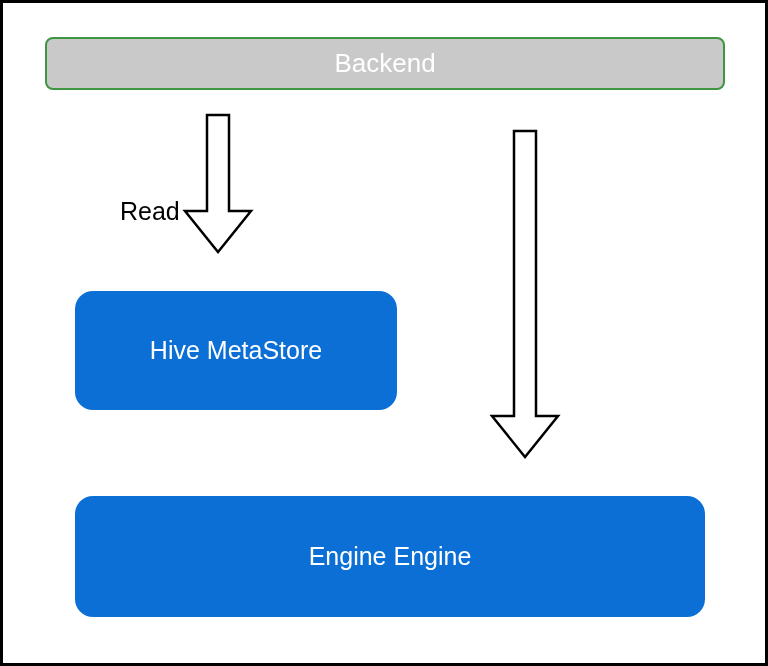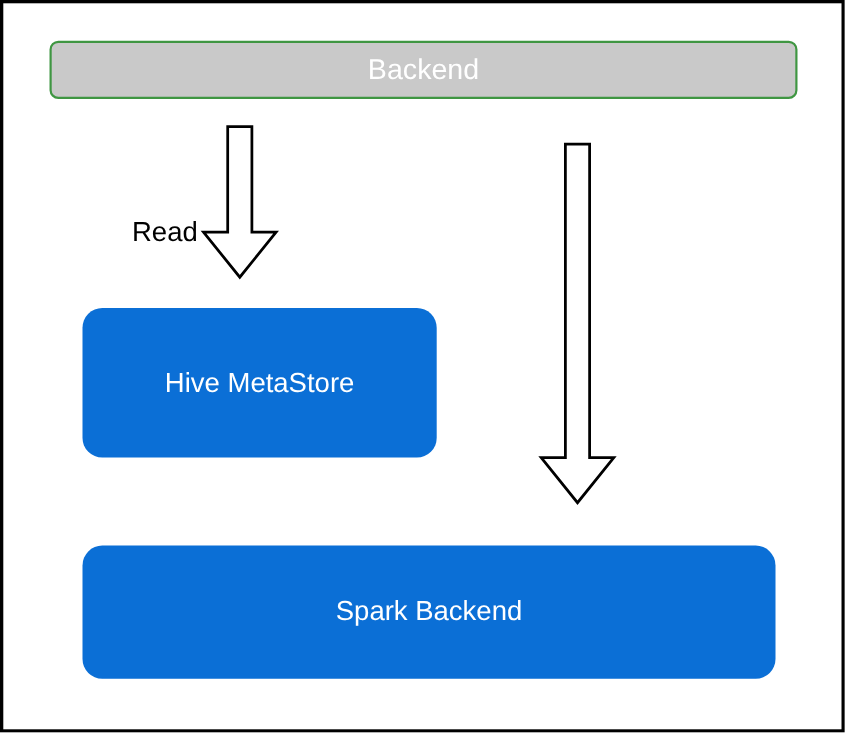--- a/index.html
+++ b/index.html
@@ -45,23 +45,23 @@
       font-size: 26px;
     }
     .blue-node {
       background: var(--node-blue);
       color: var(--node-text);
       border-radius: 18px;
       font-size: 25px;
     }
     .hive-node {
       left: 72px;
-      top: 277px;
+      top: 288px;
       width: 322px;
-      height: 136px;
+      height: 119px;
       text-align: center;
     }
     .spark-node {
       left: 72px;
       top: 493px;
       width: 630px;
       height: 121px;
     }
     .edge-label {
       position: absolute;
@@ -113,16 +113,16 @@
 
   <svg class="arrow fallback-arrow" width="76" height="331" viewBox="0 0 76 331" aria-hidden="true">
     <polygon points="27,2 49,2 49,287 71,287 38,328 5,287 27,287"></polygon>
   </svg>
 
   <div class="node blue-node hive-node">
     <span>Hive MetaStore</span>
   </div>
 
   <div class="node blue-node spark-node">
-    <span>Spark Backend</span>
+    <span>Engine Engine</span>
   </div>
 
 </div>
 
 </body></html>

